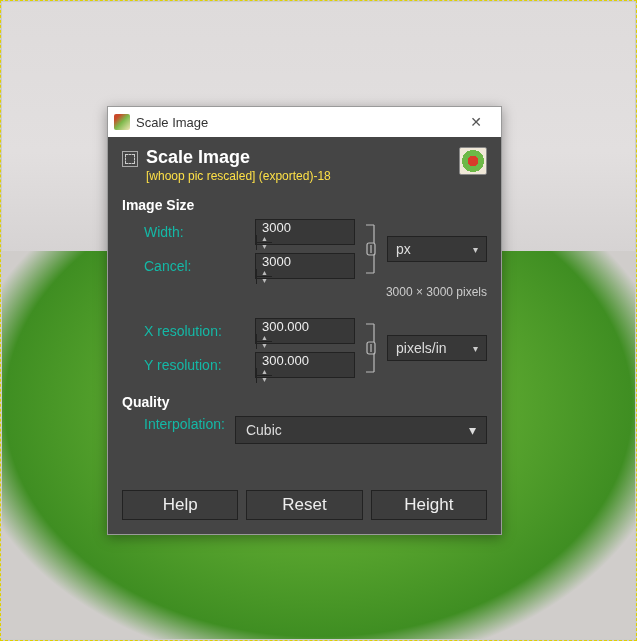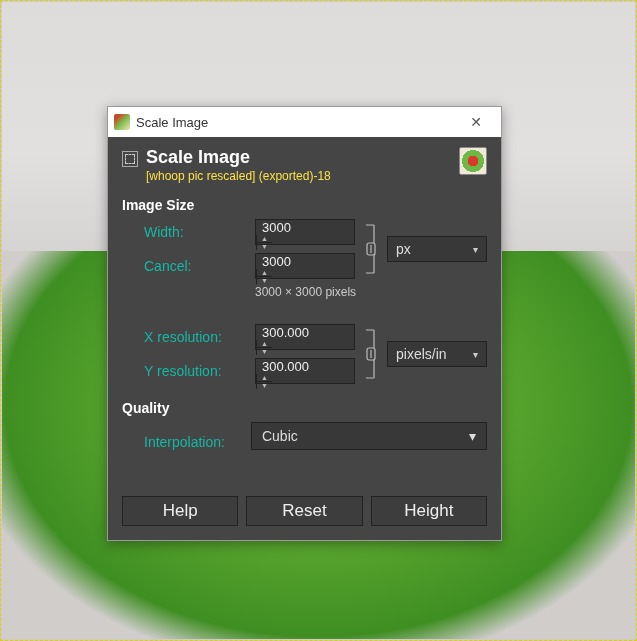--- a/index.html
+++ b/index.html
@@ -119,25 +119,25 @@
   background:#383838; border:1px solid #222;
   display:flex; align-items:center; justify-content:space-between;
   padding: 0 8px;
   cursor:pointer;
 }
 .unit .chev { font-size:10px; color:#ccc; }
 
 .meta {
   grid-column: 2 / span 3;
   font-size:12px; color:#ccc;
-  margin-top:-2px; margin-bottom:17px;
+  margin-top:-2px; margin-bottom:11px;text-align:right;
 }
 
 .interp-row {
-  display:flex; gap:26px; align-items:flex-end;
+  display:flex; gap:10px; align-items:flex-start;
   margin-left:22px; margin-top:4px;
 }
 .select {
   flex:1; height:28px;
   background:#383838; border:1px solid #222;
   display:flex; align-items:center; justify-content:space-between;
   padding:0 10px; cursor:pointer;
 }
 
 .btn-row {

